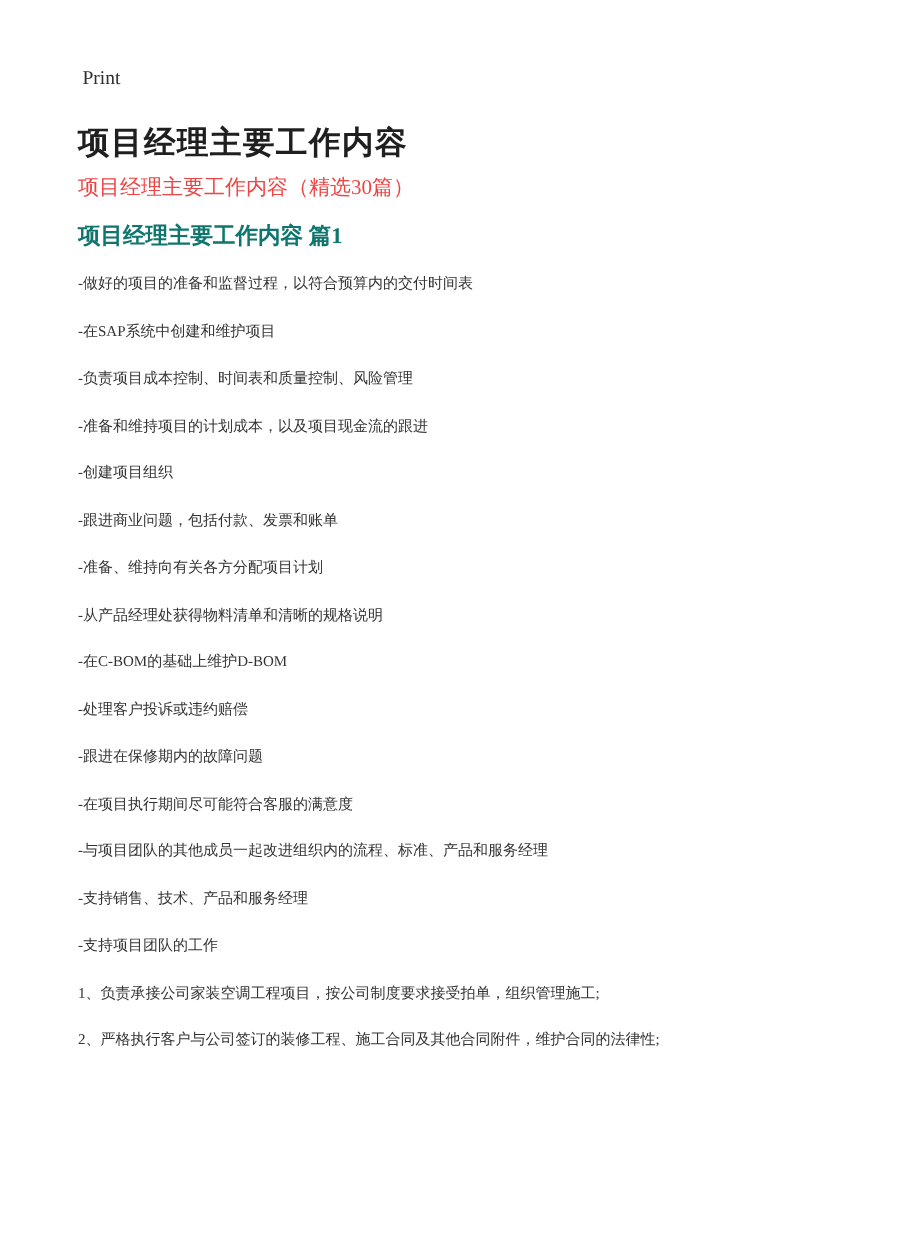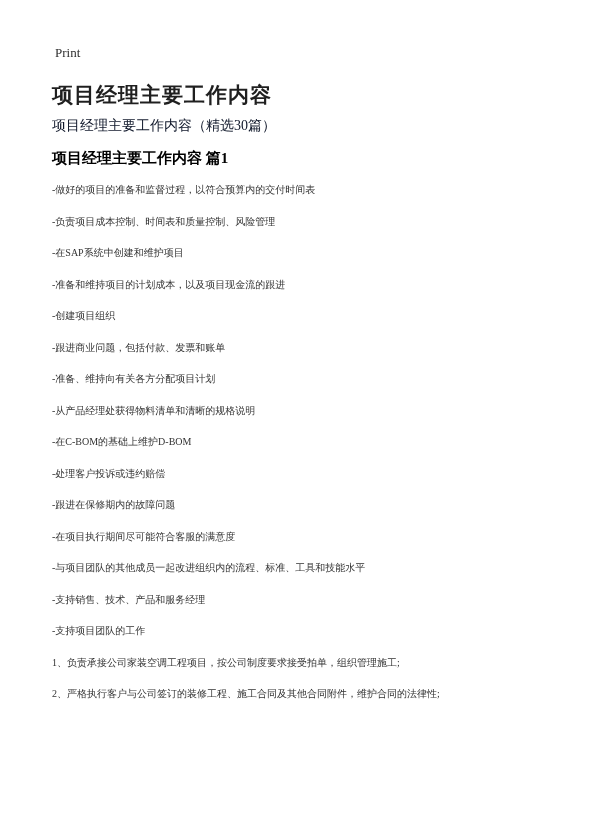--- a/index.html
+++ b/index.html
@@ -36,27 +36,27 @@
     line-height: 27px;
     text-align: left;
     color: #1f1f1f;
     letter-spacing: 1px;
     margin: 21px 0 6px 0;
   }
   p.subtitle {
     font-size: 14px;
     line-height: 22px;
     margin: 0 0 9.5px 0;
-    color: #0f172a;
+    color: #ef4444;
   }
   h2.section-heading {
     font-size: 15px;
     font-weight: 700;
     line-height: 23px;
-    color: #000000;
+    color: #0f766e;
     margin: 0 0 9.5px 0;
   }
   p.line {
     font-size: 10px;
     line-height: 22px;
     margin: 0 0 9.5px 0;
     color: #333333;
   }
 </style>
 </head>
@@ -66,32 +66,32 @@
 
   <a class="print-link">Print</a>
 
   <h1 class="doc-title">项目经理主要工作内容</h1>
 
   <p class="subtitle">项目经理主要工作内容（精选30篇）</p>
 
   <div>
     <h2 class="section-heading">项目经理主要工作内容 篇1</h2>
     <p class="line">-做好的项目的准备和监督过程，以符合预算内的交付时间表</p>
+    <p class="line">-在SAP系统中创建和维护项目</p>
     <p class="line">-负责项目成本控制、时间表和质量控制、风险管理</p>
-    <p class="line">-在SAP系统中创建和维护项目</p>
     <p class="line">-准备和维持项目的计划成本，以及项目现金流的跟进</p>
     <p class="line">-创建项目组织</p>
     <p class="line">-跟进商业问题，包括付款、发票和账单</p>
     <p class="line">-准备、维持向有关各方分配项目计划</p>
     <p class="line">-从产品经理处获得物料清单和清晰的规格说明</p>
     <p class="line">-在C-BOM的基础上维护D-BOM</p>
     <p class="line">-处理客户投诉或违约赔偿</p>
     <p class="line">-跟进在保修期内的故障问题</p>
     <p class="line">-在项目执行期间尽可能符合客服的满意度</p>
-    <p class="line">-与项目团队的其他成员一起改进组织内的流程、标准、工具和技能水平</p>
+    <p class="line">-与项目团队的其他成员一起改进组织内的流程、标准、产品和服务经理</p>
     <p class="line">-支持销售、技术、产品和服务经理</p>
     <p class="line">-支持项目团队的工作</p>
   </div>
 
   <div>
     <p class="line">1、负责承接公司家装空调工程项目，按公司制度要求接受拍单，组织管理施工;</p>
     <p class="line">2、严格执行客户与公司签订的装修工程、施工合同及其他合同附件，维护合同的法律性;</p>
   </div>
 
 </div>

